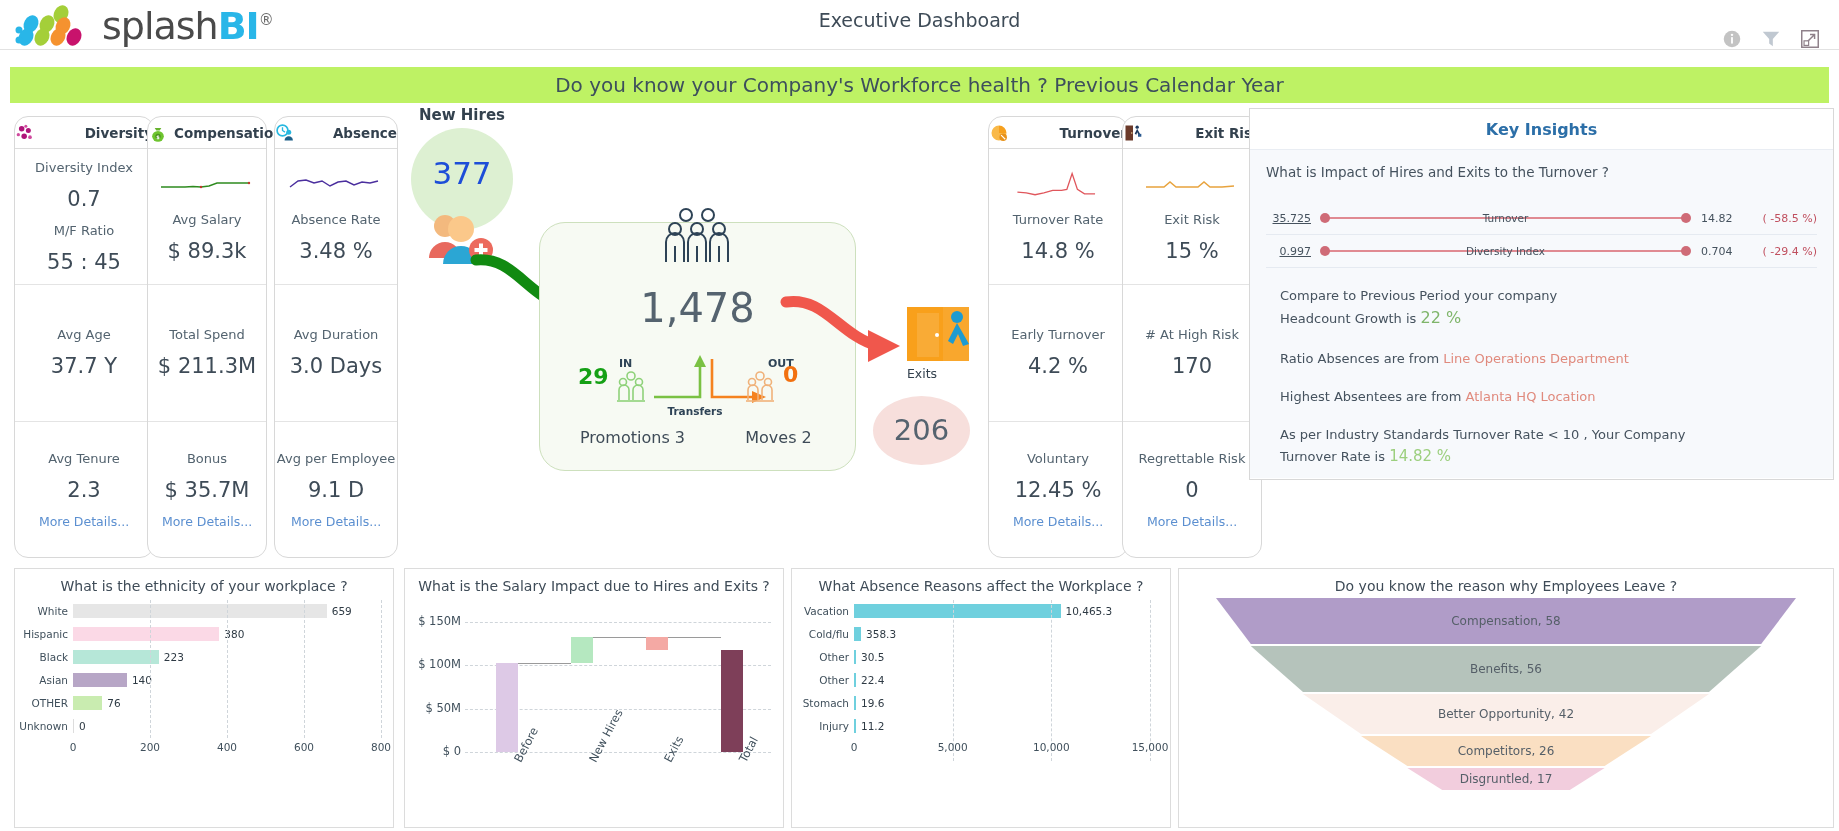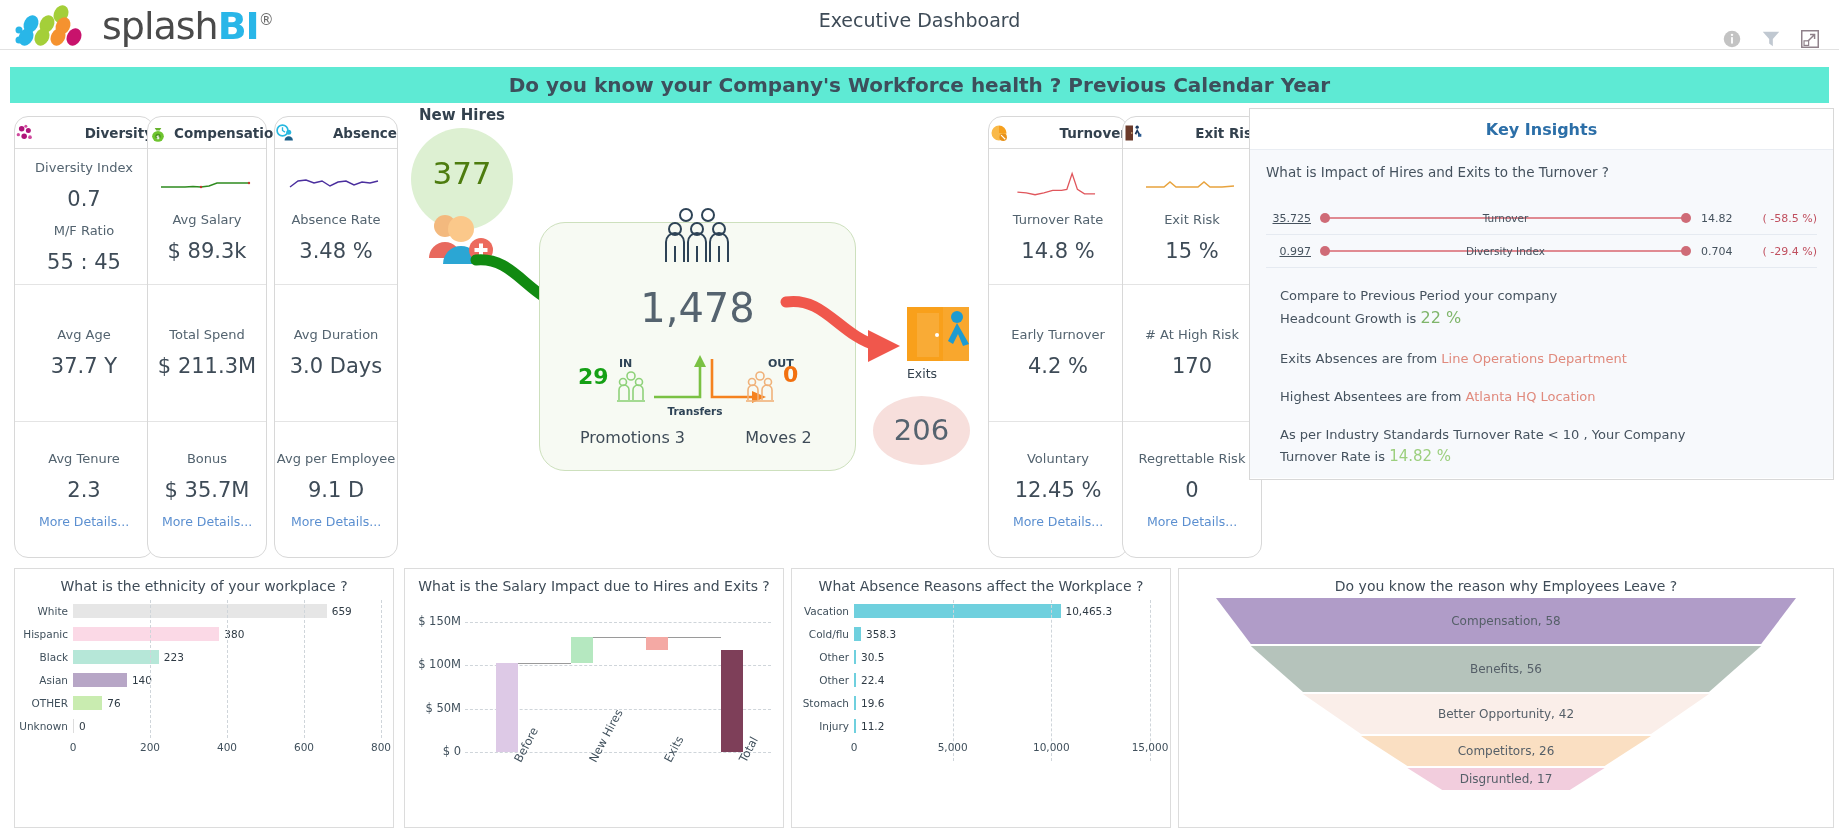--- a/index.html
+++ b/index.html
@@ -26,22 +26,22 @@
   .dash-title {
     position: absolute; left: 0; top: 9px; width: 1839px; text-align: center;
     font-size: 19px; color: #3e4b57; font-weight: 400;
   }
   .top-icons { position: absolute; right: 18px; top: 28px; display: flex; gap: 17px; align-items: center; }
   .ti { width: 22px; height: 22px; cursor: pointer; opacity: .85; }
 
   
   .banner {
     position: absolute; left: 10px; top: 67px; width: 1819px; height: 36px;
-    background: #5eead4; display: flex; align-items: center; justify-content: center;
-    color: #3d4f5c; font-size: 20px; font-weight: 700;
+    background: #bef264; display: flex; align-items: center; justify-content: center;
+    color: #3d4f5c; font-size: 20px; font-weight: 400;
   }
 
   
   .kpi {
     position: absolute; top: 116px; width: 140px; height: 442px;
     background: #fff; border: 1px solid #d8d8d8; border-radius: 14px;
   }
   .kpi-head {
     height: 32px; border-bottom: 1px solid #dcdcdc; display: flex; align-items: center;
     justify-content: space-between; gap: 6px; font-size: 13.5px; font-weight: 700; color: #33414e;
@@ -66,21 +66,21 @@
   .kpi-d .kpi-sec, .kpi-e .kpi-sec { height: 136.3px; }
 
   
   .newhires-lbl { position: absolute; left: 408px; top: 106px; width: 108px; text-align: center;
                   font-size: 15px; font-weight: 700; color: #33414e; }
   .nh-circle {
     position: absolute; left: 411px; top: 128px; width: 102px; height: 102px;
     border-radius: 50%; background: #ddf0d2;
   }
   .nh-num { position: absolute; left: 411px; top: 155px; width: 102px; text-align: center;
-            font-size: 31px; color: #4d7c0f; }
+            font-size: 31px; color: #1d4ed8; }
   .nh-people { position: absolute; left: 423px; top: 212px; width: 74px; height: 52px; }
 
   .hc-box {
     position: absolute; left: 539px; top: 222px; width: 317px; height: 249px;
     background: #f7faf3; border: 1px solid #cde0bd; border-radius: 26px;
   }
   .hc-icon { position: absolute; left: 662px; top: 206px; width: 70px; height: 58px; }
   .hc-num { position: absolute; left: 539px; top: 285px; width: 317px; text-align: center;
             font-size: 40px; color: #55636f; }
   .in-num { position: absolute; left: 578px; top: 364px; font-size: 22px; color: #15a015; font-weight: 600; }
@@ -454,21 +454,21 @@
       <div class="db-pct">( -29.4 %)</div>
     </div>
 
     <div class="ki-line indent">
       <span>Compare to Previous Period your company</span><br>
       <span>Headcount Growth is</span>
       <span class="acc-green">22 %</span>
     </div>
 
     <div class="ki-line indent">
-      <span>Exits Absences are from</span>
+      <span>Ratio Absences are from</span>
       <span class="acc-red">Line Operations Department</span>
     </div>
 
     <div class="ki-line indent">
       <span>Highest Absentees are from</span>
       <span class="acc-red">Atlanta HQ Location</span>
     </div>
 
     <div class="ki-line indent">
       <span>As per Industry Standards Turnover Rate &lt; 10 , Your Company</span><br>

